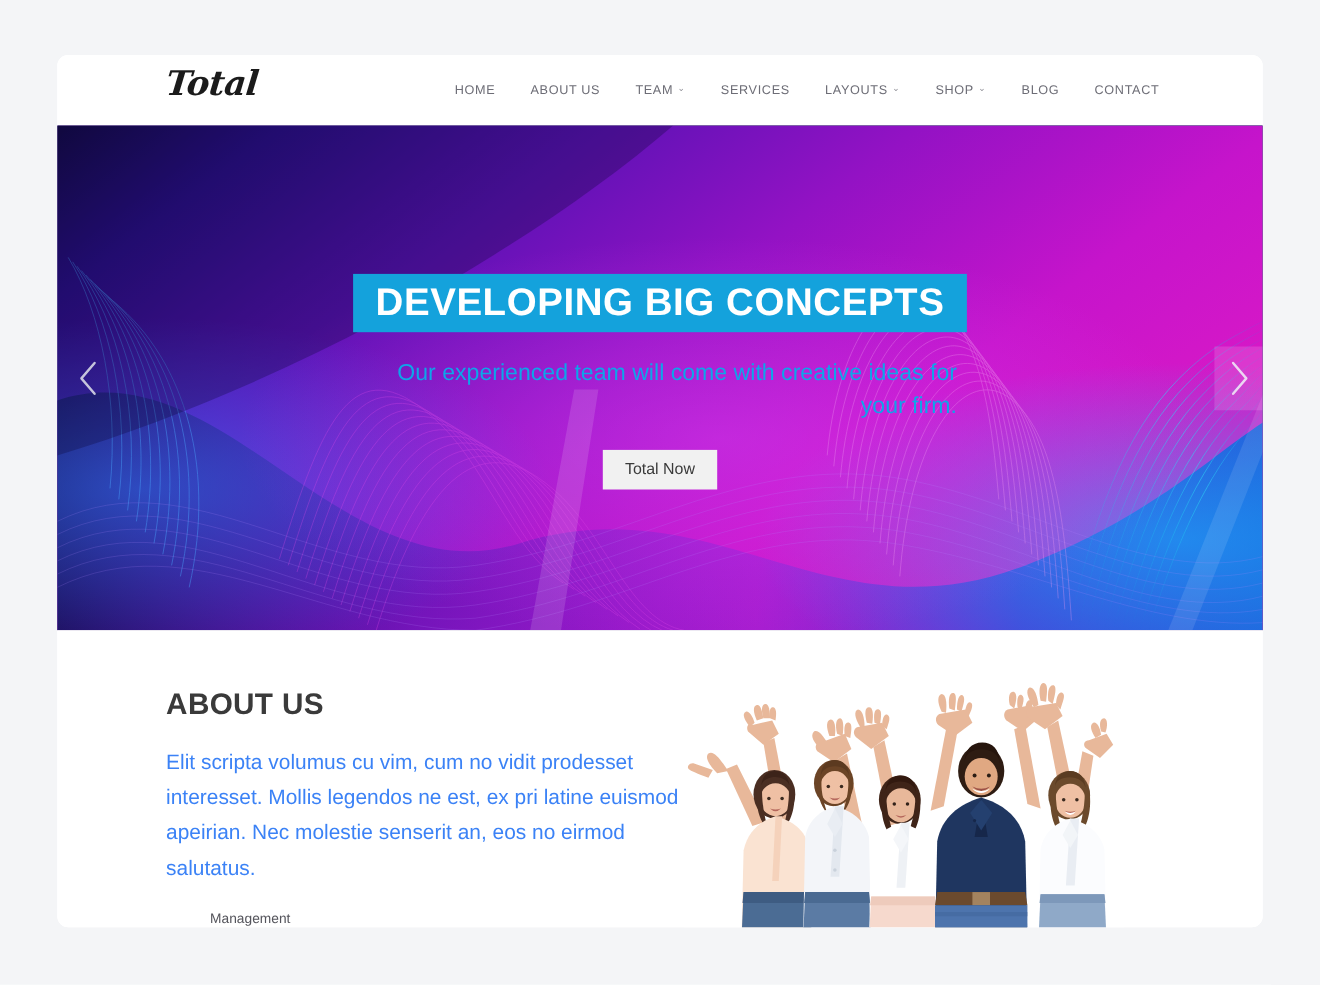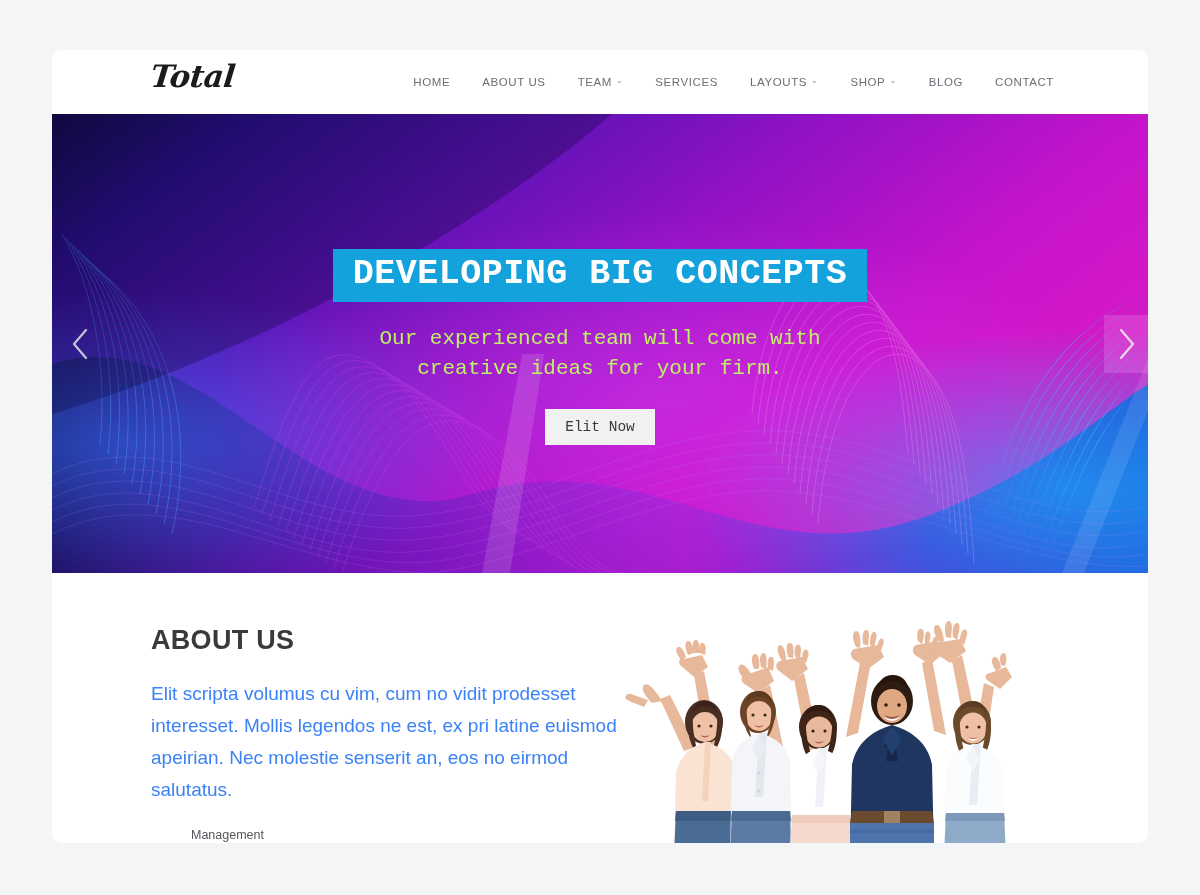--- a/index.html
+++ b/index.html
@@ -65,21 +65,20 @@
     color: #8d8d95;
     transform: translateY(1px);
   }
 
   
   .hero {
     position: relative;
     height: 459px;
     overflow: hidden;
     background: #2b0f6b;
-    font-family: Liberation Mono, monospace;
   }
   .hero-bg { position: absolute; inset: 0; }
   .hero-content {
     position: absolute;
     left: 0; right: 0; top: 0;
     display: flex;
     flex-direction: column;
     align-items: center;
     z-index: 4;
   }
@@ -91,22 +90,22 @@
     font-weight: 700;
     letter-spacing: 0.5px;
     font-stretch: condensed;
     padding: 8px 20px 10px 20px;
     line-height: 1;
     text-transform: uppercase;
   }
   .hero-sub {
     margin-top: 22px;
     width: 540px;
-    text-align: center;
-    color: #bef264;
+    text-align: right;
+    color: #0ea5e9;
     font-size: 21px;
     line-height: 1.42;
     font-weight: 400;
   }
   .hero-btn {
     margin-top: 25px;
     background: #f1f1f1;
     color: #3a3a3a;
     border: none;
     font-size: 14.5px;
@@ -322,21 +321,21 @@
 
       <path d="M0,0 L560,0 C420,120 200,240 0,300 Z" fill="#0d0838" opacity="0.30"></path>
 
       <path d="M430,459 L470,240 L492,240 L458,459 Z" fill="#ffffff" opacity="0.13"></path>
       <path d="M1130,160 L1010,459 L1032,459 L1150,160 Z" fill="#ffffff" opacity="0.10"></path>
     </svg>
 
     <div class="hero-content">
       <div class="hero-title" style="background: rgb(20, 162, 220);">DEVELOPING BIG CONCEPTS</div>
       <div class="hero-sub">Our experienced team will come with creative ideas for your firm.</div>
-      <button class="hero-btn">Elit Now</button>
+      <button class="hero-btn">Total Now</button>
     </div>
 
     <div class="slider-arrow prev">
       <svg width="20" height="34" viewBox="0 0 20 34">
         <polyline points="16,3 4,17 16,31" fill="none" stroke="#dfe2ea" stroke-width="2.2" stroke-linecap="round" stroke-linejoin="round" opacity="0.85"></polyline>
       </svg>
     </div>
     <div class="slider-arrow next">
       <svg width="20" height="34" viewBox="0 0 20 34">
         <polyline points="5,3 17,17 5,31" fill="none" stroke="#f0e6f5" stroke-width="2.2" stroke-linecap="round" stroke-linejoin="round" opacity="0.9"></polyline>

